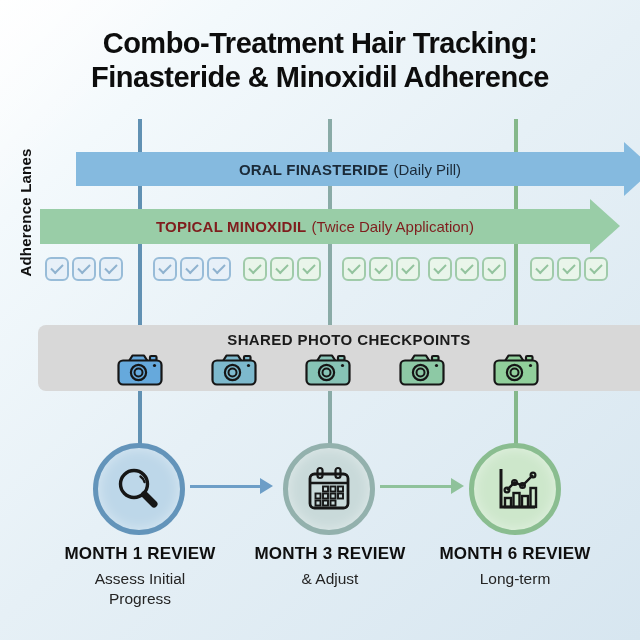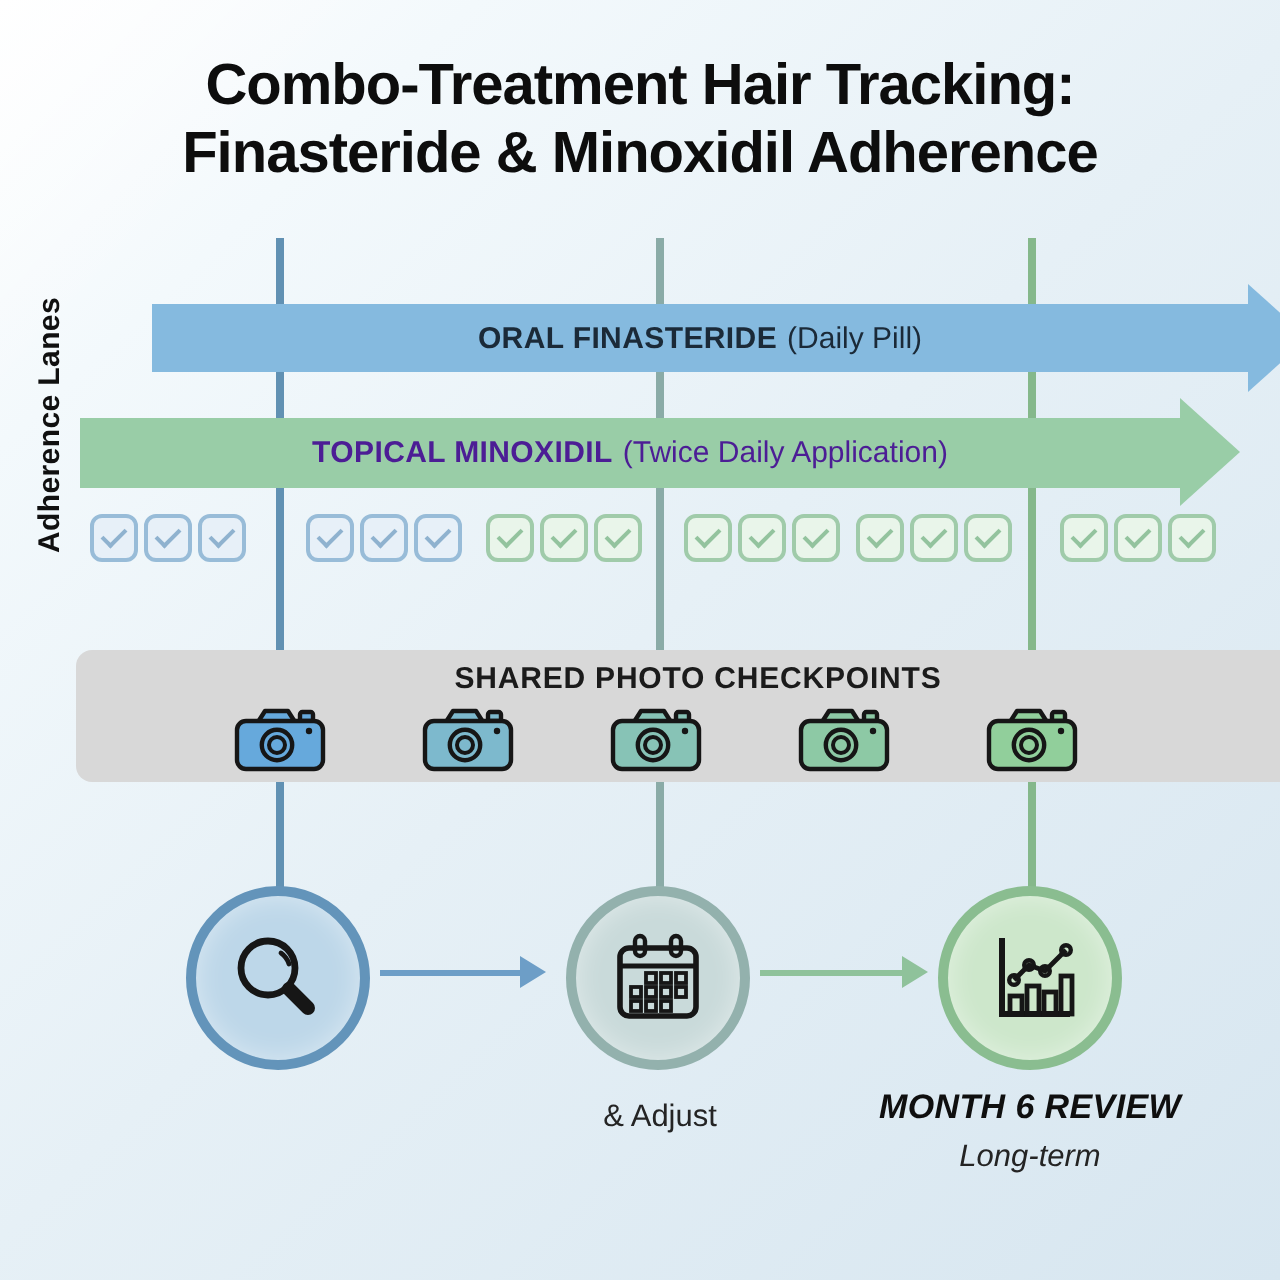--- a/index.html
+++ b/index.html
@@ -79,21 +79,21 @@
 
   <div class="lane" style="left:40px;top:142px;width:580px;height:54px;margin-left:36px;">
     <div class="lane-body" style="width: 548px; height: 34px; top: 10px; background-color: rgb(133, 186, 223);">
       <span class="lane-label" style="color: rgb(27, 42, 56);"><b>ORAL FINASTERIDE</b><span class="lane-detail">(Daily Pill)</span></span>
     </div>
     <div class="lane-head" style="left: 548px; top: 0px; border-left: 30px solid rgb(133, 186, 223);"></div>
   </div>
 
   <div class="lane" style="left:40px;top:199px;width:582px;height:54px;">
     <div class="lane-body" style="width: 550px; height: 35px; top: 10px; background-color: rgb(153, 205, 167);">
-      <span class="lane-label" style="color: #4c1d95;"><b>TOPICAL MINOXIDIL</b><span class="lane-detail">(Twice Daily Application)</span></span>
+      <span class="lane-label" style="color: #7f1d1d;"><b>TOPICAL MINOXIDIL</b><span class="lane-detail">(Twice Daily Application)</span></span>
     </div>
     <div class="lane-head" style="left: 550px; top: 0px; border-left: 30px solid rgb(153, 205, 167);"></div>
   </div>
 
   <div id="checkbox-row">
       <div class="cbx-group" style="left: 45px;">
         <div class="cbx" style="border-color: rgb(152, 188, 216); background: rgb(231, 240, 248); --ck: #8fb2cf;"></div>
         <div class="cbx" style="border-color: rgb(152, 188, 216); background: rgb(231, 240, 248); --ck: #8fb2cf;"></div>
         <div class="cbx" style="border-color: rgb(152, 188, 216); background: rgb(231, 240, 248); --ck: #8fb2cf;"></div>
       </div>
@@ -234,25 +234,33 @@
 
   <div class="flow" style="left:190px;width:84px;">
     <div class="flow-line" style="width: 72px; background-color: rgb(109, 158, 199);"></div>
     <div class="flow-head" style="left: 70px; border-left: 13px solid rgb(109, 158, 199);"></div>
   </div>
   <div class="flow" style="left:380px;width:86px;">
     <div class="flow-line" style="width: 73px; background-color: rgb(143, 194, 155);"></div>
     <div class="flow-head" style="left: 71px; border-left: 13px solid rgb(143, 194, 155);"></div>
   </div>
 
+  <div class="mtext" style="left:30px;">
+    <div class="mtitle">MONTH 1 REVIEW</div>
+    <div class="mdesc">
+      <div>Assess Initial</div>
+      <div>Progress</div>
+    </div>
+  </div>
   <div class="mtext" style="left:220px;">
+    <div class="mtitle">MONTH 3 REVIEW</div>
     <div class="mdesc">
       <div>&amp; Adjust</div>
     </div>
   </div>
-  <div class="mtext" style="left:405px;font-style:italic;">
+  <div class="mtext" style="left:405px;">
     <div class="mtitle">MONTH 6 REVIEW</div>
     <div class="mdesc">
       <div>Long-term</div>
     </div>
   </div>
 
 </div>
 
 </body></html>

